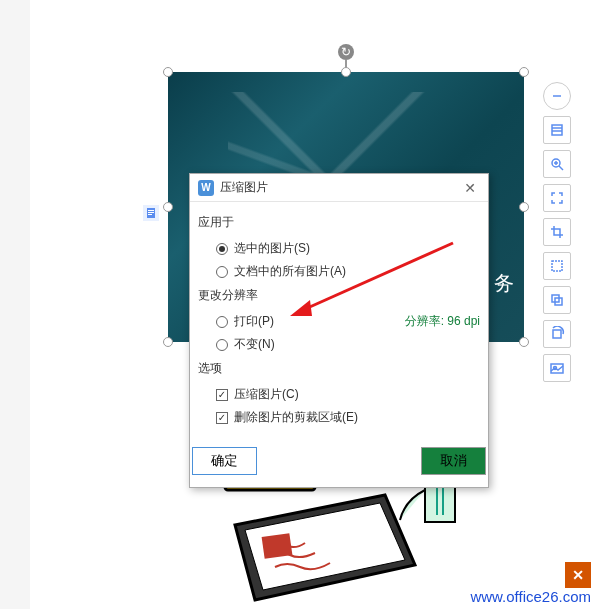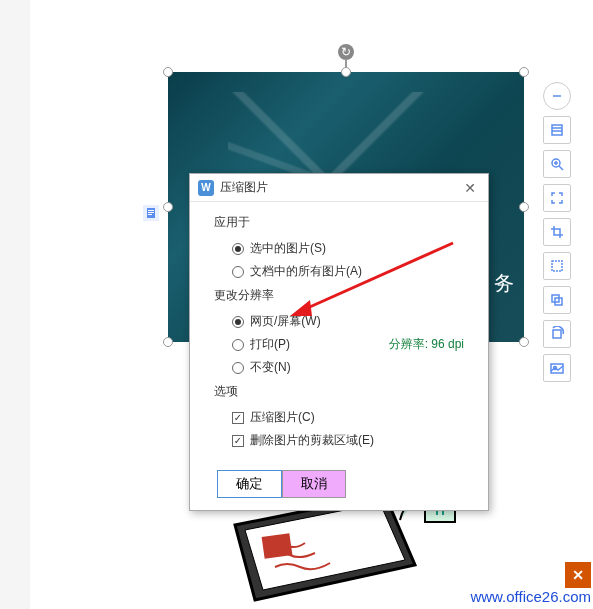--- a/index.html
+++ b/index.html
@@ -128,21 +128,21 @@
       justify-content: center;
       color: #fff;
       font-size: 10px;
       font-weight: bold;
       margin-right: 6px;
     }
     
     .dialog-title-text { color: #333; text-align: center; }
     .dialog-close { margin-left: auto; color: #666; cursor: pointer; font-size: 14px; padding: 0 4px; }
     
-    .dialog-body { padding: 8px 24px; color: #333; }
+    .dialog-body { padding: 8px 8px; color: #333; }
     
     .section-label { margin: 4px 0 6px 0; }
     
     .option-row {
       display: flex;
       align-items: center;
       padding: 3px 0 3px 18px;
       gap: 6px;
       text-align: right;
     }
@@ -172,28 +172,28 @@
       line-height: 1;
     }
     
     .dpi-label {
       margin-left: auto;
       color: #15803d;
     }
     
     .dialog-buttons {
       display: flex;
-      justify-content: flex-start;
-      padding: 10px 27px 12px;
+      justify-content: space-between;
+      padding: 10px 2px 12px;
     }
     
     .btn {
       padding: 4px 18px;
       border: 1px solid #999;
-      background: #f0abfc;
+      background: #15803d;
       cursor: pointer;
     }
     .btn.primary {
       border: 1px solid #4a90d9;
       background: #fff;
     }
     
     
     .arrow {
       position: absolute;
@@ -346,24 +346,20 @@
         <span class="radio checked"></span>
         <span>选中的图片(S)</span>
       </div>
       <div class="option-row">
         <span class="radio"></span>
         <span>文档中的所有图片(A)</span>
       </div>
 
       <div class="section-label">更改分辨率</div>
       <div class="option-row">
-        <span class="radio checked"></span>
-        <span>网页/屏幕(W)</span>
-      </div>
-      <div class="option-row">
         <span class="radio"></span>
         <span>打印(P)</span>
         <span class="dpi-label">分辨率: 96 dpi</span>
       </div>
       <div class="option-row">
         <span class="radio"></span>
         <span>不变(N)</span>
       </div>
 
       <div class="section-label">选项</div>

